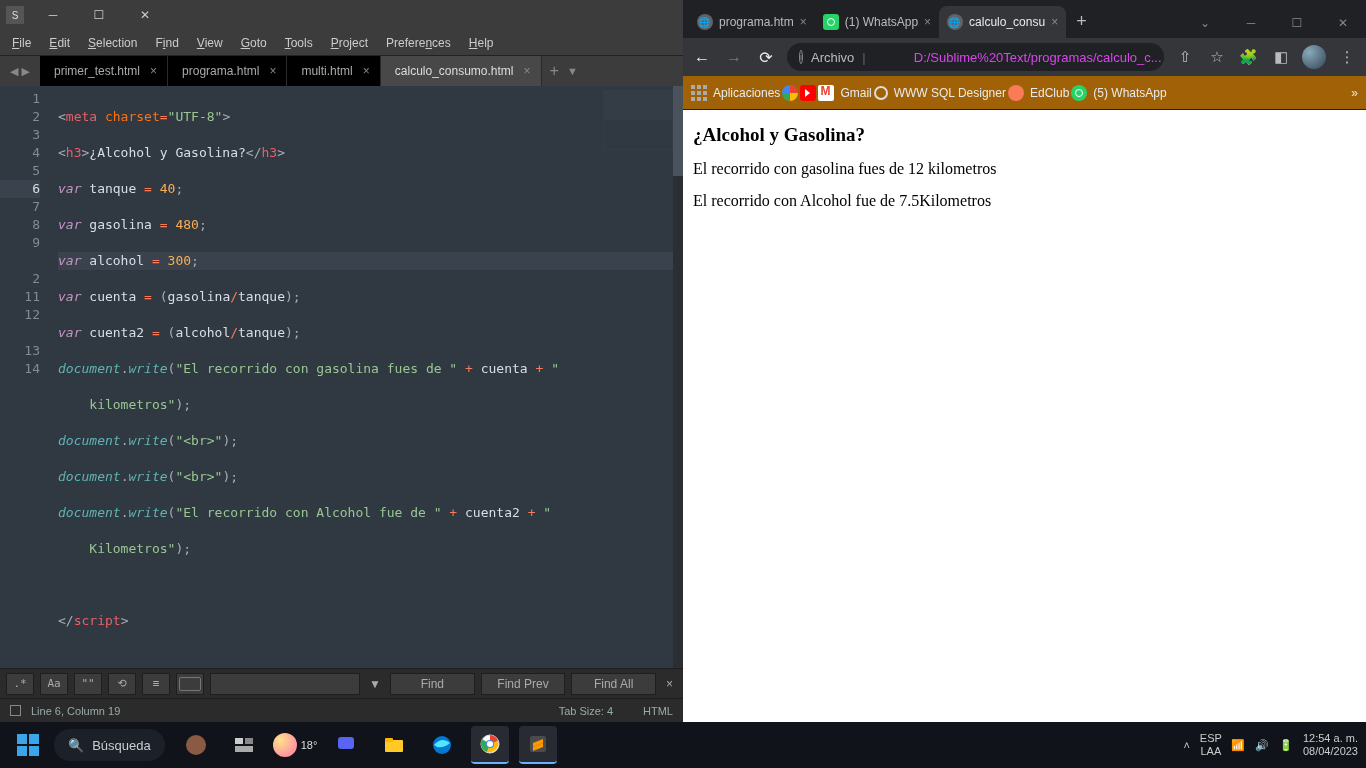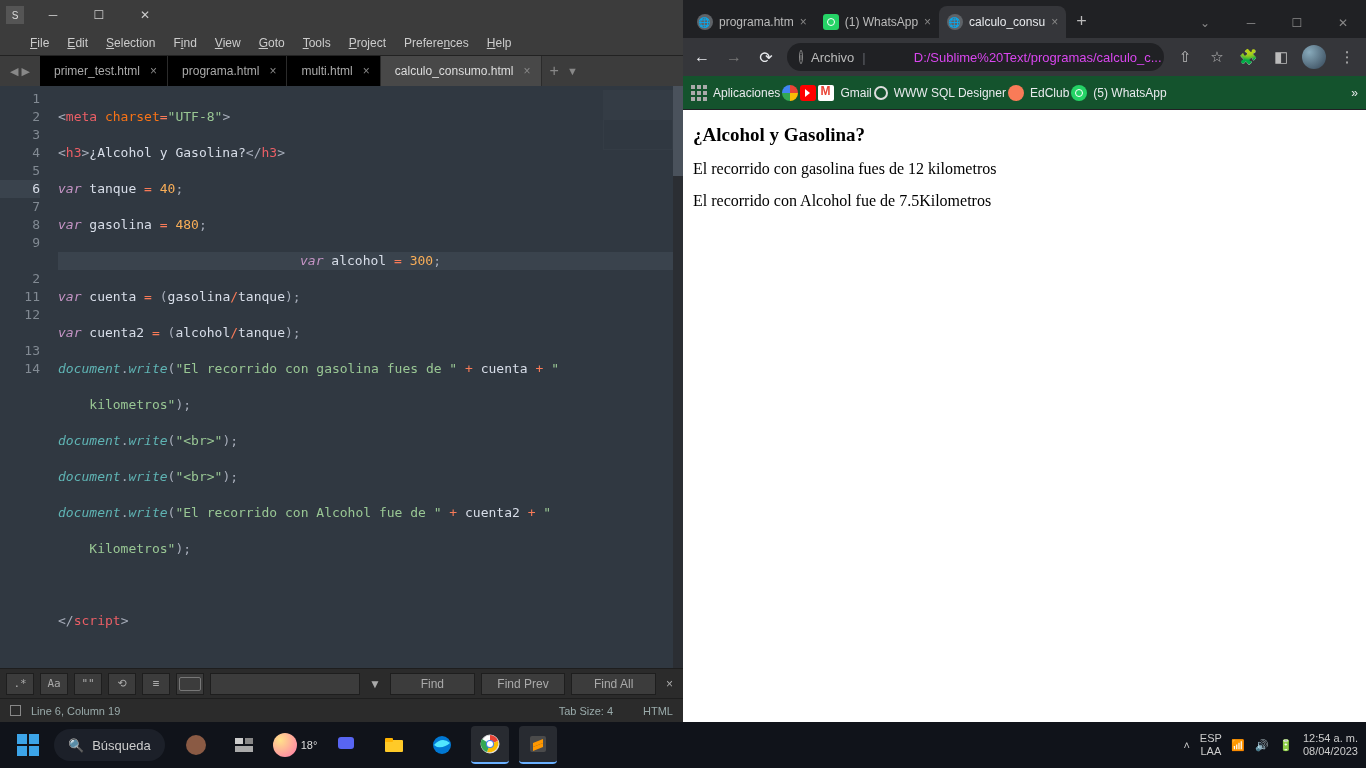--- a/index.html
+++ b/index.html
@@ -5,36 +5,36 @@
 * { margin:0; padding:0; box-sizing:border-box; }
 body { width:1366px; height:768px; background:#000; font-family:"Segoe UI",Arial,sans-serif; overflow:hidden; position:relative; }
 
 
 .sublime { position:absolute; left:0; top:0; width:683px; height:722px; background:#2b2b2b; display:flex; flex-direction:column; }
 .st-title { height:30px; background:#3c3c3c; display:flex; align-items:center; color:#ccc; font-size:12px; }
 .st-title .icon { width:18px; height:18px; background:#555; margin:0 6px; display:flex;align-items:center;justify-content:center;font-size:10px;color:#ddd;}
 .st-title .title-text { flex:1; padding-left:2px; color:#ccc; }
 .st-title .win-btns { display:flex; }
 .st-title .win-btn { width:46px; height:30px; display:flex; align-items:center; justify-content:center; color:#ccc; font-size:12px;}
-.st-menu { height:26px; background:#3c3c3c; display:flex; align-items:center; padding:0 22px; gap:2px; color:#ccc; font-size:12px; border-bottom:1px solid #222;}
+.st-menu { height:26px; background:#3c3c3c; display:flex; align-items:center; padding:0 4px; gap:2px; color:#ccc; font-size:12px; border-bottom:1px solid #222;}
 .st-menu span { padding:3px 8px; }
 .st-menu span u{text-decoration:underline;}
 .st-tabs { height:30px; background:#3c3c3c; display:flex; align-items:stretch; }
 .tabnav { width:40px; display:flex; align-items:center; justify-content:center; color:#888; gap:6px; font-size:11px;}
 .tab { display:flex; align-items:center; padding:0 10px 0 14px; color:#aaa; font-size:12px; border-right:1px solid #2b2b2b; gap:10px; background:#000000;}
 .tab.active { background:#484848; color:#ddd; }
 .tab .x { color:#888; font-size:12px;}
 .tabend { display:flex; align-items:center; color:#888; padding:0 8px; gap:8px; font-size:16px;}
 .editor { flex:1; background:#303841; display:flex; position:relative; overflow:hidden;}
 .gutter { width:50px; background:#303841; text-align:right; padding:4px 10px 0 0; color:#828a93; font-family:Consolas,monospace; font-size:13px; line-height:18px;}
 .gutter .ln{height:18px;}
 .gutter .ln.hl{background:#3a434d;color:#d8dee9;}
 .code { flex:1; padding:4px 0 0 8px; font-family:Consolas,monospace; font-size:13px; line-height:18px; color:#d8dee9; white-space:pre;}
 .code .row{height:18px; display:block;}
-.code .row.hl{background:#3a434d;text-align:center;}
+.code .row.hl{background:#3a434d;}
 .c-tag{color:#ec5f66;} .c-attr{color:#f97316;} .c-op{color:#f97b58;} .c-str{color:#99c794;} .c-num{color:#f9ae58;} .c-kw{color:#c695c6;font-style:italic;} .c-var{color:#d8dee9;} .c-fn{color:#5fb4b4;font-style:italic;} .c-pun{color:#a6acb9;} .c-grey{color:#a6acb9;}
 .minimap { position:absolute; top:4px; right:10px; width:70px; height:60px; background:linear-gradient(#3a434d 0 50%,transparent 50%); opacity:0.4; border:1px solid #3a434d;}
 .vscroll{position:absolute;right:0;top:0;width:10px;height:100%;background:#2b2e33;}
 .vscroll .thumb{position:absolute;top:0;width:100%;height:90px;background:#4a525c;}
 .findbar { height:30px; background:#2b2b2b; display:flex; align-items:center; padding:0 6px; gap:6px; font-size:12px; color:#aaa; border-top:1px solid #1e1e1e;}
 .findbar .opt{width:28px;height:22px;background:#3c3c3c;border:1px solid #1e1e1e;display:flex;align-items:center;justify-content:center;font-family:Consolas,monospace;font-size:11px;}
 .findbar .sq{width:22px;height:14px;border:1px solid #777;border-radius:2px;}
 .findbar .field{flex:0 0 150px;height:22px;background:#3c3c3c;border:1px solid #1e1e1e;}
 .findbar .dd{width:18px;text-align:center;}
 .findbar .btn{flex:1;height:22px;background:#3c3c3c;border:1px solid #1e1e1e;display:flex;align-items:center;justify-content:center;}
@@ -57,21 +57,21 @@
 .ch-wins { display:flex; color:#888; }
 .ch-wins .wb{width:46px;height:30px;display:flex;align-items:center;justify-content:center;font-size:12px;}
 .ch-addr { height:38px; background:#35363a; display:flex; align-items:center; padding:0 8px; gap:10px; }
 .ch-addr .nav{color:#e8eaed;font-size:16px;width:22px;text-align:center;}
 .ch-addr .nav.dim{color:#777;}
 .urlbox { flex:1; height:28px; background:#202124; border-radius:14px; display:flex; align-items:center; padding:0 12px; gap:8px; color:#bbb; font-size:13px; overflow:hidden;}
 .urlbox .info{width:14px;height:14px;border:1.5px solid #888;border-radius:50%;display:flex;align-items:center;justify-content:center;font-size:9px;color:#888;}
 .urlbox .white{color:#d946ef;margin-left:40px;}
 .ch-addr .ricon{color:#bbb;font-size:15px;width:22px;text-align:center;}
 .ch-addr .avatar{width:24px;height:24px;border-radius:50%;background:radial-gradient(circle at 30% 30%,#8ab,#345);} 
-.ch-bm { height:34px; background:#14532d; display:flex; align-items:center; padding:0 8px; gap:2px; color:#e8eaed; font-size:12px; border-bottom:1px solid #202124;}
+.ch-bm { height:34px; background:#a16207; display:flex; align-items:center; padding:0 8px; gap:2px; color:#e8eaed; font-size:12px; border-bottom:1px solid #202124;}
 .ch-bm .bm{display:flex;align-items:center;gap:6px;}
 .bmicon{width:16px;height:16px;border-radius:3px;display:inline-block;}
 .appsWrap{width:16px;height:16px;display:grid;grid-template-columns:repeat(3,4px);grid-template-rows:repeat(3,4px);gap:2px;}
 .appsWrap span{background:#aaa;}
 .ico-google{background:conic-gradient(#ea4335 0 25%,#fbbc05 0 50%,#34a853 0 75%,#4285f4 0);border-radius:50%;}
 .ico-yt{background:#f00;border-radius:3px;position:relative;}
 .ico-yt::after{content:"";position:absolute;left:5px;top:4px;border-left:5px solid #fff;border-top:4px solid transparent;border-bottom:4px solid transparent;}
 .ico-gmail{background:#fff;border-radius:2px;position:relative;}
 .ico-gmail::after{content:"M";position:absolute;left:2px;top:-1px;color:#ea4335;font-weight:bold;font-size:12px;font-family:Arial;}
 .ico-sql{width:14px;height:14px;border:2px solid #ddd;border-radius:50%;}

